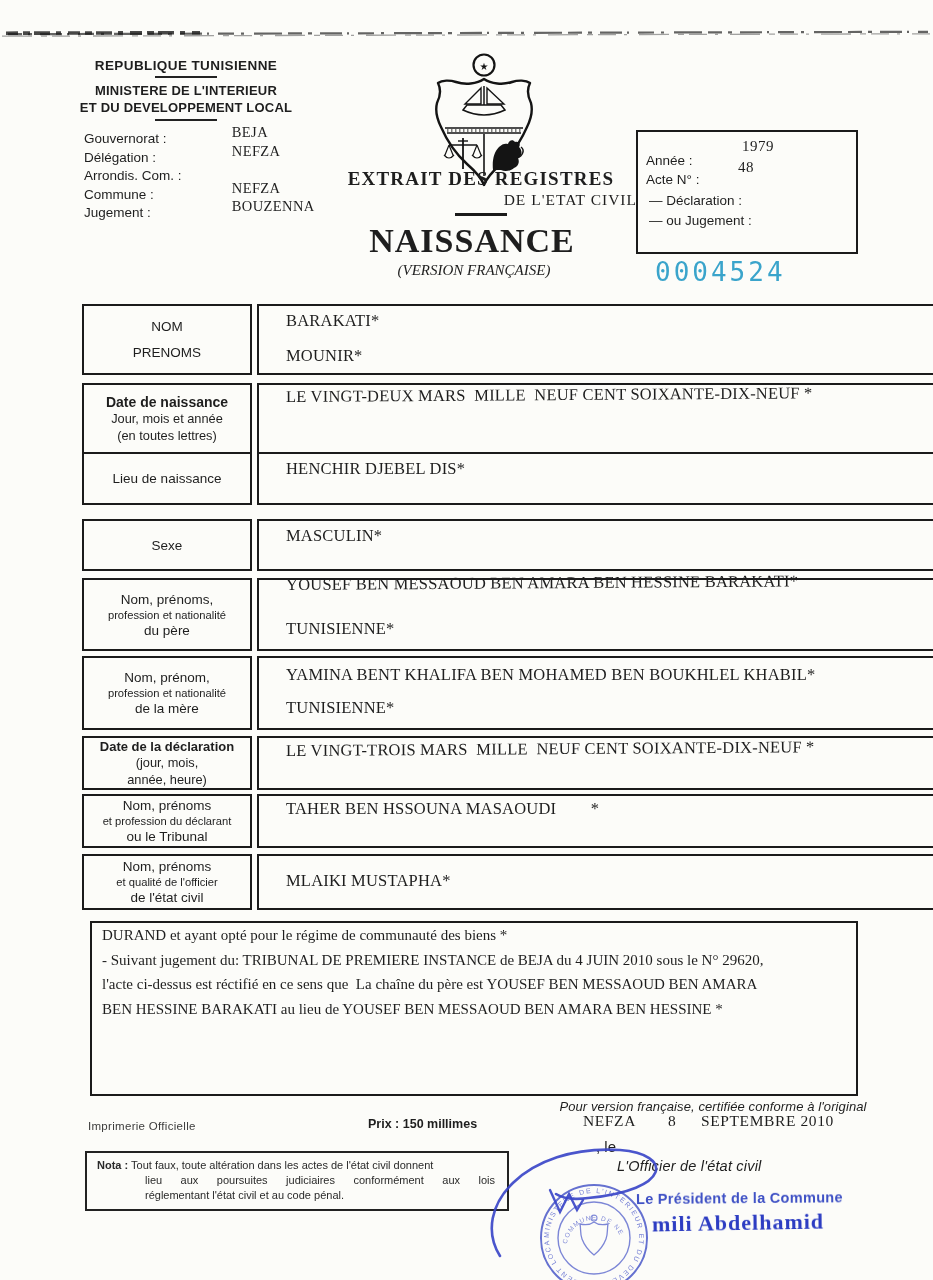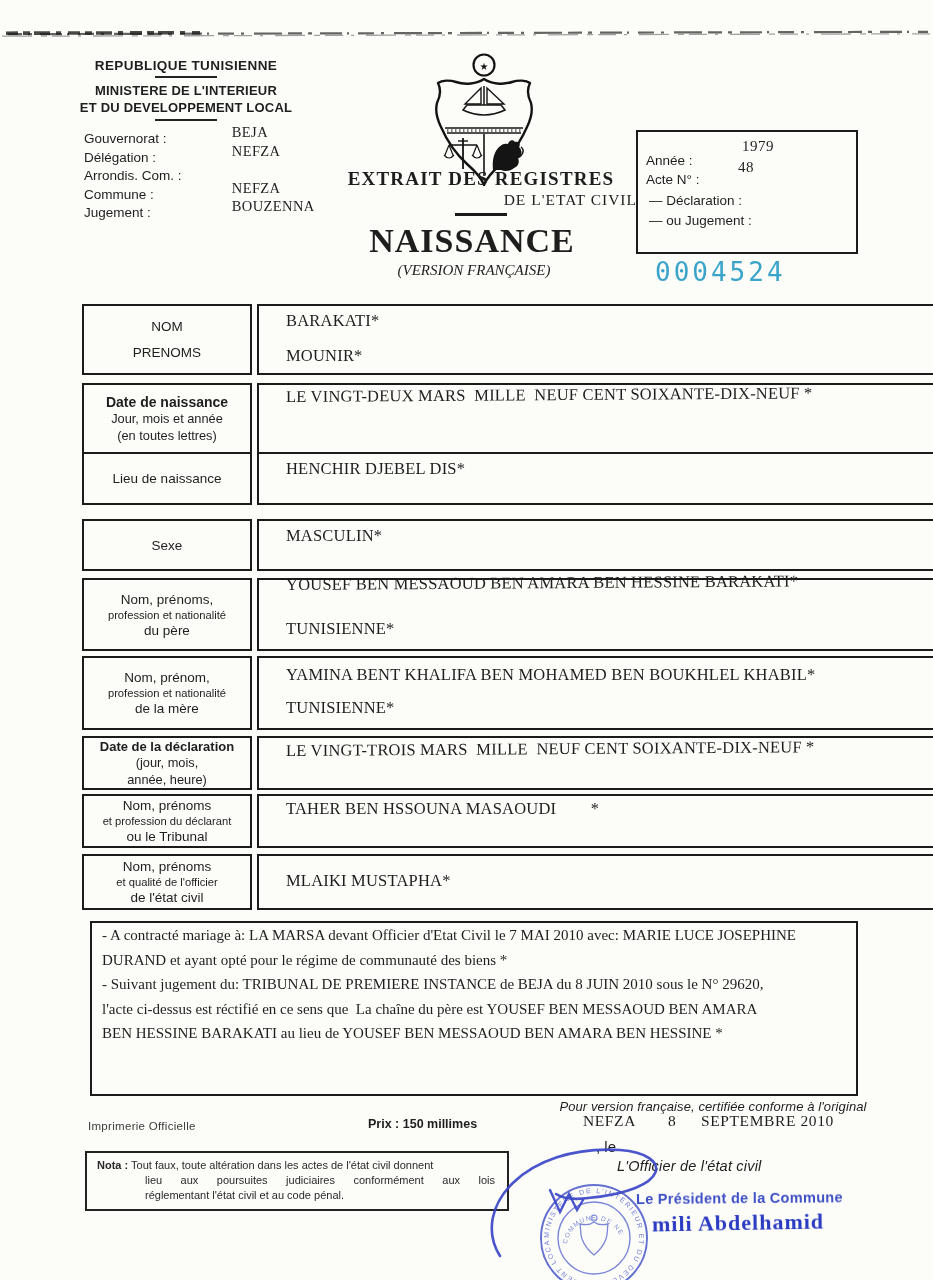--- a/index.html
+++ b/index.html
@@ -261,23 +261,22 @@
       <div class="lm">Nom, prénoms</div>
       <div class="ls">et qualité de l'officier</div>
       <div class="lm">de l'état civil</div>
     </div>
     <div class="tvalue">
       <div class="vl" style="margin-top:10px">MLAIKI MUSTAPHA*</div>
     </div>
   </div>
 
   <div id="obs" class="abs">
-    <div class="oline">- A contracté mariage à: LA MARSA devant Officier d'Etat Civil le 7 MAI 2010 avec: MARIE LUCE JOSEPHINE</div>
     <div class="oline indent">DURAND et ayant opté pour le régime de communauté des biens *</div>
-    <div class="oline">- Suivant jugement du: TRIBUNAL DE PREMIERE INSTANCE de BEJA du 8 JUIN 2010 sous le N° 29620,</div>
+    <div class="oline">- Suivant jugement du: TRIBUNAL DE PREMIERE INSTANCE de BEJA du 4 JUIN 2010 sous le N° 29620,</div>
     <div class="oline indent">l'acte ci-dessus est réctifié en ce sens que  La chaîne du père est YOUSEF BEN MESSAOUD BEN AMARA</div>
     <div class="oline indent">BEN HESSINE BARAKATI au lieu de YOUSEF BEN MESSAOUD BEN AMARA BEN HESSINE *</div>
   </div>
 
   <div id="cert" class="abs ctr">Pour version française, certifiée conforme à l'original</div>
   <span class="abs dl" style="left:583px;top:1112px">NEFZA</span>
   <span class="abs dl" style="left:668px;top:1112px">8</span>
   <span class="abs dl" style="left:701px;top:1112px">SEPTEMBRE 2010</span>
 
   <div id="imprimerie" class="abs">Imprimerie Officielle</div>

